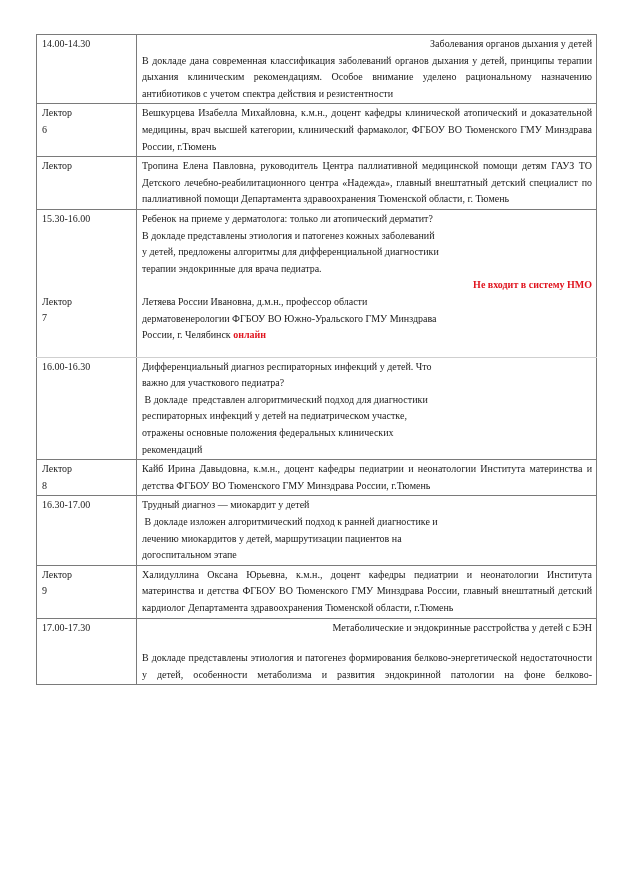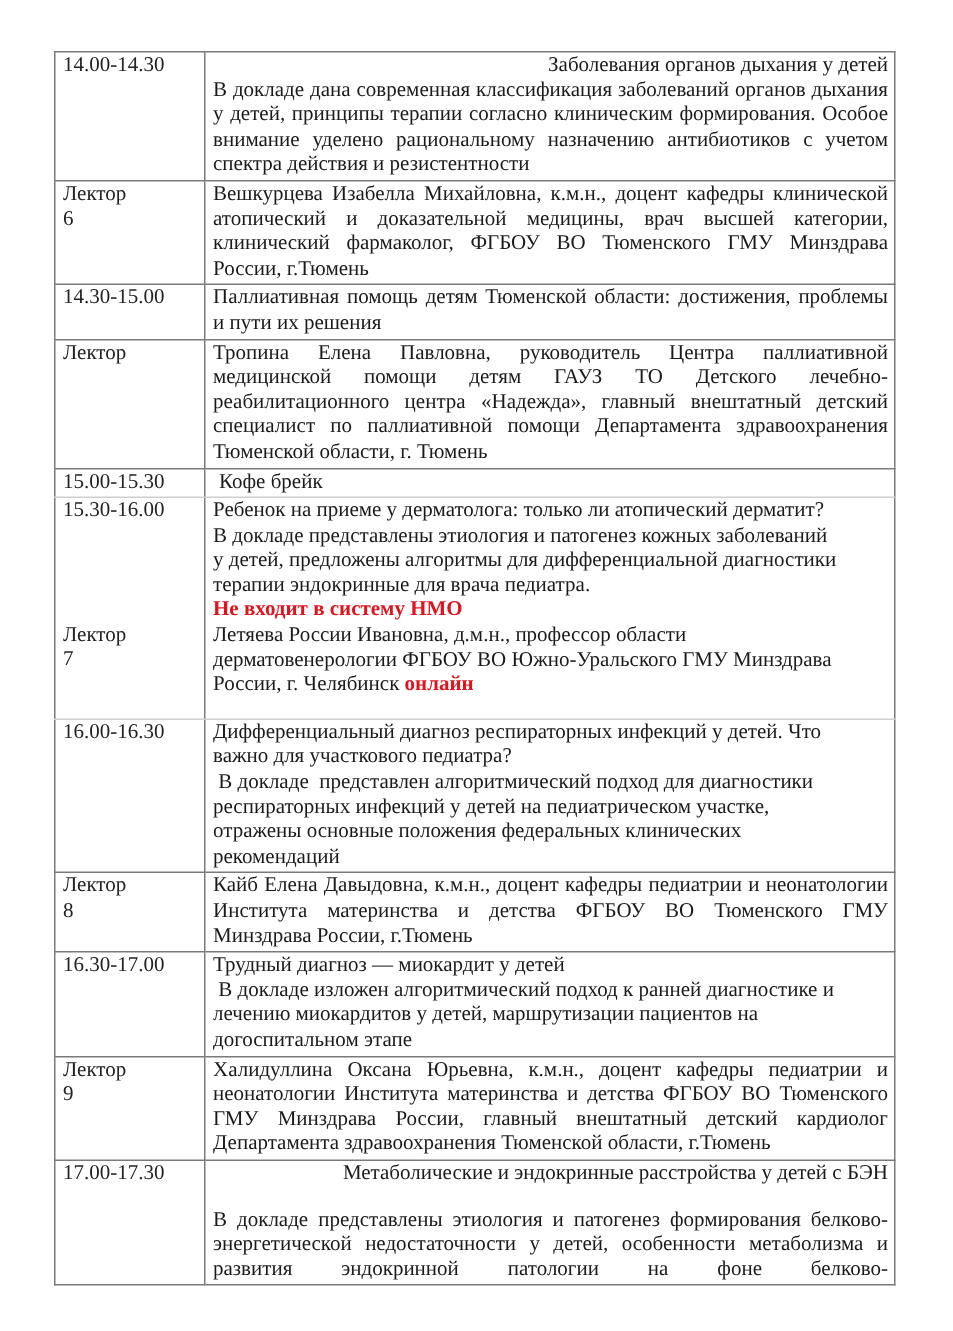--- a/index.html
+++ b/index.html
@@ -18,21 +18,21 @@
     .page {
       position: absolute;
       left: 36px;
       top: 34px;
       width: 560px;
     }
     table.program {
       border-collapse: collapse;
       width: 560px;
       table-layout: fixed;
-      font-size: 14px;
+      font-size: 10px;
       line-height: 16.6px;
       border-radius: 11px;
     }
     table.program col.c-time { width: 100px; }
     table.program col.c-desc { width: 460px; }
     table.program td {
       border: 1px solid #7a7a7a;
       vertical-align: top;
       padding: 1px 4px 1px 5px;
     }
@@ -41,21 +41,21 @@
     }
     td.desc {
       text-align: justify;
     }
     td.desc.left {
       text-align: left;
     }
     .line { display: block; }
     .title-line { display: block; text-align: right; }
     .bold { font-weight: normal; }
-    .red { color: #e0141e; font-weight: bold; }
+    .red { color: #e0141e; font-weight: bold; text-align: right; }
     tr.light-top td { border-top-color: #d9d9d9; }
     tr.light-bottom td { border-bottom-color: #cfcfcf; }
     .spacer { display: block; height: 66px; }
     .lector-label { display: block; }
     .lector-num { display: block; }
     .indent { padding-left: 4px; }
     .cut-row td { border-bottom: none; }
     .desc-tail {
       display: block;
       text-align: justify;
@@ -71,48 +71,40 @@
     <colgroup>
       <col class="c-time">
       <col class="c-desc">
     </colgroup>
     <tbody>
 
       <tr>
         <td class="time">14.00-14.30</td>
         <td class="desc">
           <span class="title-line">Заболевания органов дыхания у детей</span>
-          <span class="line">В докладе дана современная классификация заболеваний органов дыхания у детей, принципы терапии согласно клиническим формирования. Особое внимание уделено рациональному назначению антибиотиков с учетом спектра действия и резистентности</span>
+          <span class="line">В докладе дана современная классификация заболеваний органов дыхания у детей, принципы терапии дыхания клиническим рекомендациям. Особое внимание уделено рациональному назначению антибиотиков с учетом спектра действия и резистентности</span>
         </td>
       </tr>
 
       <tr>
         <td class="time">
           <span class="lector-label">Лектор</span>
           <span class="lector-num">6</span>
         </td>
         <td class="desc"><span class="bold">Вешкурцева Изабелла Михайловна,</span><span> к.м.н., доцент кафедры клинической атопический и доказательной медицины, врач высшей категории, клинический фармаколог, ФГБОУ ВО Тюменского ГМУ Минздрава России, г.Тюмень</span></td>
       </tr>
 
-      <tr>
-        <td class="time">14.30-15.00</td>
-        <td class="desc">Паллиативная помощь детям Тюменской области: достижения, проблемы и пути их решения</td>
-      </tr>
 
       <tr>
         <td class="time">
           <span class="lector-label">Лектор</span>
         </td>
         <td class="desc"><span class="bold">Тропина Елена Павловна</span><span>, руководитель Центра паллиативной медицинской помощи детям ГАУЗ ТО Детского лечебно-реабилитационного центра «Надежда», главный внештатный детский специалист по паллиативной помощи Департамента здравоохранения Тюменской области, г. Тюмень</span></td>
       </tr>
 
-      <tr class="light-bottom">
-        <td class="time">15.00-15.30</td>
-        <td class="desc left"><span class="bold indent">Кофе брейк</span></td>
-      </tr>
 
       <tr class="light-top light-bottom">
         <td class="time">
           <span class="line">15.30-16.00</span>
           <span class="spacer"></span>
           <span class="lector-label">Лектор</span>
           <span class="lector-num bold">7</span>
         </td>
         <td class="desc left">
           <span class="line">Ребенок на приеме у дерматолога: только ли атопический дерматит?</span>
@@ -137,21 +129,21 @@
           <span class="line">отражены основные положения федеральных клинических</span>
           <span class="line">рекомендаций</span>
         </td>
       </tr>
 
       <tr>
         <td class="time">
           <span class="lector-label">Лектор</span>
           <span class="lector-num">8</span>
         </td>
-        <td class="desc"><span class="bold">Кайб Елена Давыдовна,</span><span> к.м.н., доцент кафедры педиатрии и неонатологии Института материнства и детства ФГБОУ ВО Тюменского ГМУ Минздрава России, г.Тюмень</span></td>
+        <td class="desc"><span class="bold">Кайб Ирина Давыдовна,</span><span> к.м.н., доцент кафедры педиатрии и неонатологии Института материнства и детства ФГБОУ ВО Тюменского ГМУ Минздрава России, г.Тюмень</span></td>
       </tr>
 
       <tr>
         <td class="time">16.30-17.00</td>
         <td class="desc left">
           <span class="line">Трудный диагноз — миокардит у детей</span>
           <span class="line" style="white-space:pre;"> В докладе изложен алгоритмический подход к ранней диагностике и</span>
           <span class="line">лечению миокардитов у детей, маршрутизации пациентов на</span>
           <span class="line">догоспитальном этапе</span>
         </td>

